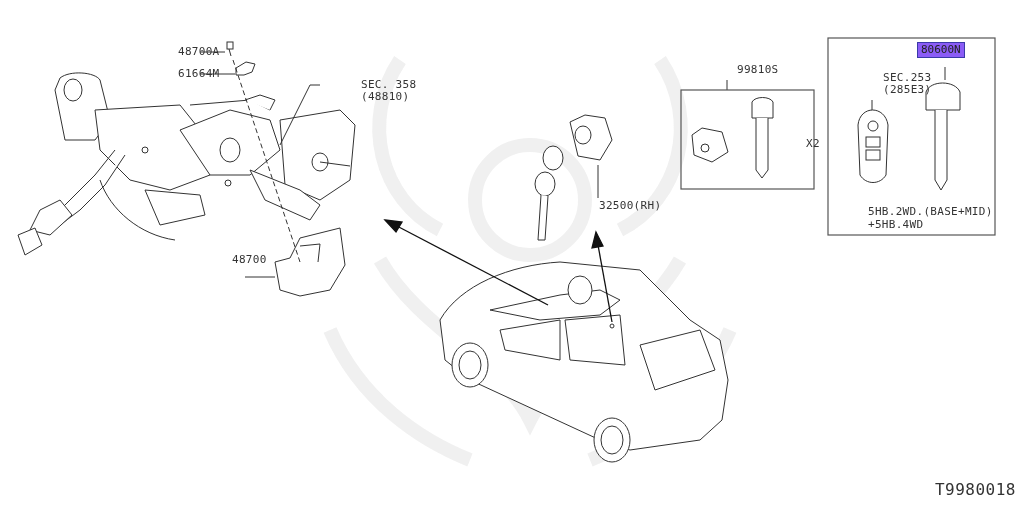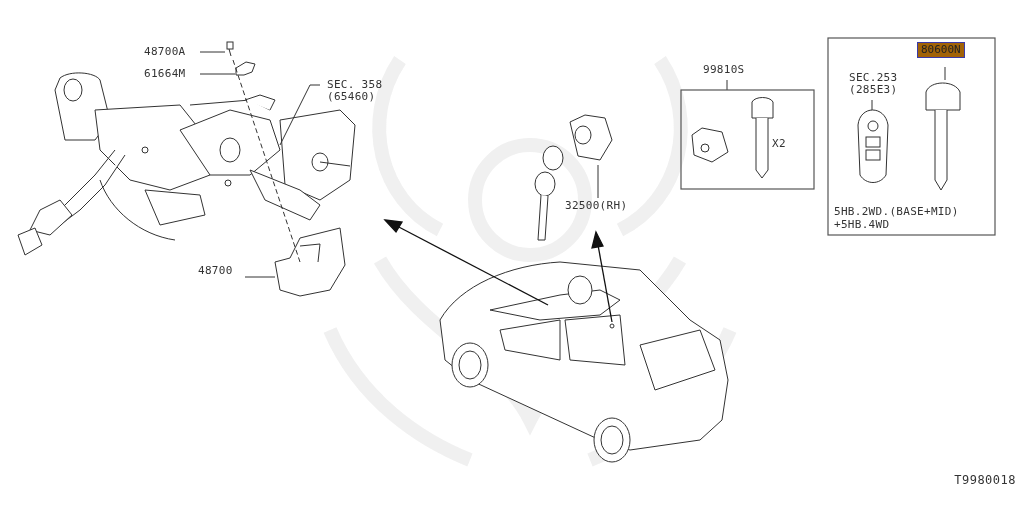--- a/index.html
+++ b/index.html
@@ -1,26 +1,26 @@
 <!DOCTYPE html>
 <html><head>
 <meta charset="utf-8">
 <style>
   html, body { margin:0; padding:0; background:#ffffff; }
   body { width:1024px; height:511px; position:relative; overflow:hidden;
          font-family:"DejaVu Sans", sans-serif; color:#222; }
   .stage { position:absolute; left:0; top:0; width:1024px; height:511px; }
   svg.art { position:absolute; left:0; top:0; }
   .lbl { position:absolute; font-family:"DejaVu Sans Mono", monospace;
-         font-size:11px; line-height:12px; color:#333; white-space:nowrap; letter-spacing:0.3px; }
-  .hl { position:absolute; background:#a16207; border:1.3px solid #3a3aa8;
+         font-size:11px; line-height:12px; color:#333; white-space:nowrap; letter-spacing:0.3px;margin-left:34px; }
+  .hl { position:absolute; background:#8b5cf6; border:1.3px solid #3a3aa8;
         font-family:"DejaVu Sans Mono", monospace; font-size:11px; line-height:14px;
         color:#222; padding:0 3px; }
-  .diag-code { position:absolute; right:8px; bottom:24px; font-family:"DejaVu Sans Mono", monospace;
-               font-size:12px; color:#333; letter-spacing:0.5px; }
+  .diag-code { position:absolute; right:8px; bottom:12px; font-family:"DejaVu Sans Mono", monospace;
+               font-size:16px; color:#333; letter-spacing:0.5px; }
 </style>
 </head>
 <body>
 
 <div class="stage">
 
   <svg class="art" width="1024" height="511" viewBox="0 0 1024 511">
 
     <g stroke="#efefef" stroke-width="14" fill="none" opacity="0.9">
       <path d="M400 60 C360 120 380 200 440 230"></path>
@@ -122,22 +122,22 @@
       <line x1="548" y1="305" x2="395" y2="225"></line>
       <polygon points="385,220 402,222 396,232"></polygon>
       <line x1="612" y1="322" x2="598" y2="245"></line>
       <polygon points="596,232 592,248 603,246"></polygon>
     </g>
   </svg>
 
   <div class="lbl" style="left:144px;top:46px">48700A</div>
   <div class="lbl" style="left:144px;top:68px">61664M</div>
   <div class="lbl" style="left:327px;top:79px">SEC. 358</div>
-  <div class="lbl" style="left:327px;top:91px">(65460)</div>
-  <div class="lbl" style="left:198px;top:265px">48700</div>
+  <div class="lbl" style="left:327px;top:91px">(48810)</div>
+  <div class="lbl" style="left:198px;top:254px">48700</div>
 
   <div class="lbl" style="left:565px;top:200px">32500(RH)</div>
 
   <div class="lbl" style="left:703px;top:64px">99810S</div>
   <div class="lbl" style="left:772px;top:138px">X2</div>
 
   <div class="hl" style="left:917px;top:42px">80600N</div>
   <div class="lbl" style="left:849px;top:72px">SEC.253</div>
   <div class="lbl" style="left:849px;top:84px">(285E3)</div>
   <div class="lbl" style="left:834px;top:206px">5HB.2WD.(BASE+MID)</div>

